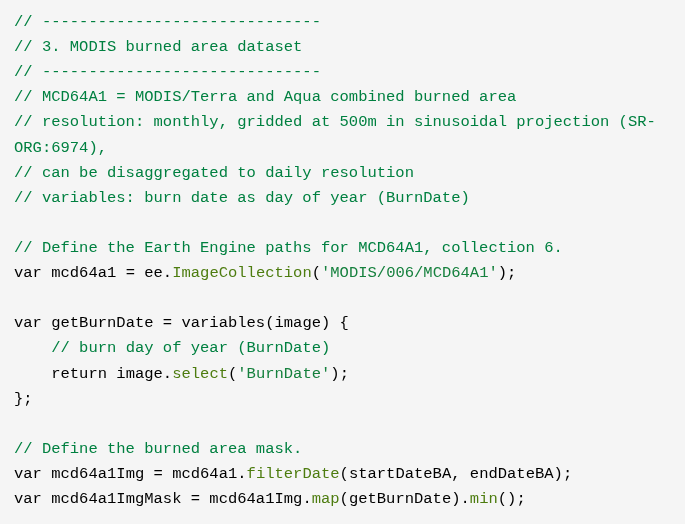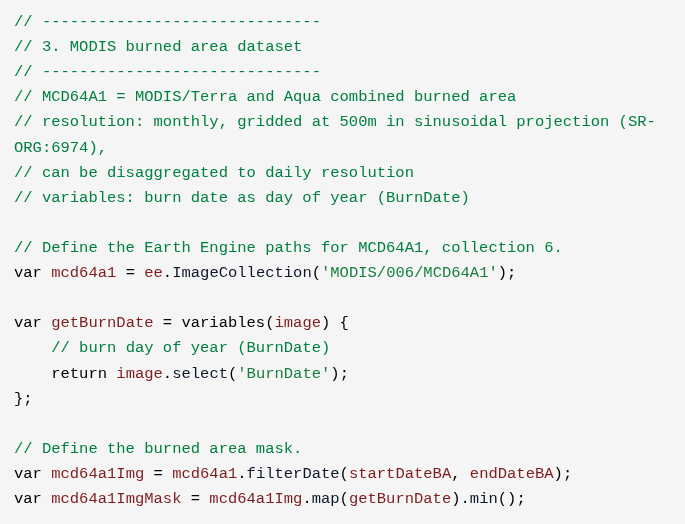--- a/index.html
+++ b/index.html
@@ -19,23 +19,23 @@
     font-family: "Courier New", Courier, monospace;
     font-size: 15.5px;
     line-height: 1.62;
     white-space: pre-wrap;
     word-break: break-word;
     color: #000;
     background: #f5f5f5;
   }
   .tok-comment { color: #008040; }
   .tok-keyword { color: #000; font-weight: normal; }
-  .tok-ident   { color: #7f1d1d; margin-top: 44px; }
+  .tok-ident   { color: #000000; margin-top: 44px; }
   .tok-punct   { color: #000; }
-  .tok-method  { color: #0f172a; text-align: center; }
+  .tok-method  { color: #4d7c0f; text-align: center; }
   .tok-string  { color: #15803d; }
 </style>
 </head>
 <body>
 
 <pre class="code"><span class="tok-comment">// ------------------------------</span>
 <span class="tok-comment">// 3. MODIS burned area dataset</span>
 <span class="tok-comment">// ------------------------------</span>
 <span class="tok-comment">// MCD64A1 = MODIS/Terra and Aqua combined burned area</span>
 <span class="tok-comment">// resolution: monthly, gridded at 500m in sinusoidal projection (SR-ORG:6974),</span>

